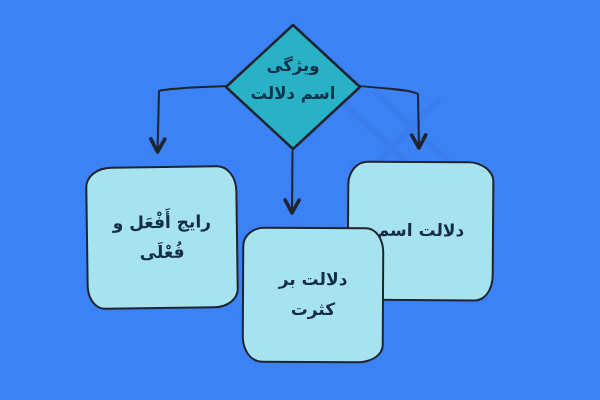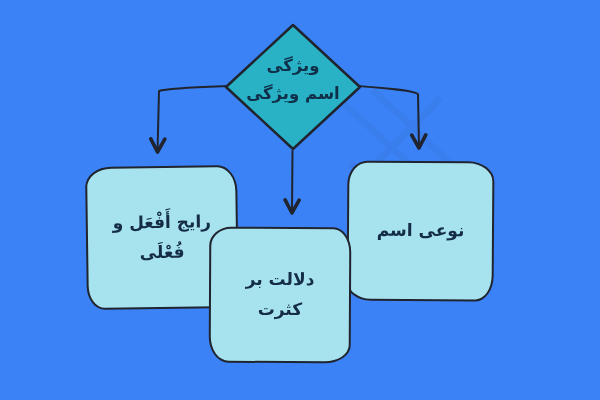--- a/index.html
+++ b/index.html
@@ -50,21 +50,21 @@
     z-index: 2;
   }
   .box-right {
     left: 347px; top: 161px;
     width: 147px; height: 140px;
     border-radius: 20px 26px 18px 24px / 24px 20px 26px 18px;
     transform: rotate(0.4deg);
     z-index: 2;
   }
   .box-middle {
-    left: 209px; top: 227px;
+    left: 242px; top: 227px;
     width: 142px; height: 136px;
     border-radius: 22px 18px 26px 20px / 19px 25px 18px 26px;
     transform: rotate(0.3deg);
     z-index: 3;
   }
   .diamond-label {
     position: absolute;
     left: 228px; top: 52px;
     width: 130px;
     text-align: center;
@@ -102,30 +102,30 @@
 
     <path class="connector" d="M292.5 151 L292 213" marker-end="url(#ah)"></path>
 
     <path class="connector" d="M358 86 C 384 88, 411 90, 418 94 L419 148" marker-end="url(#ah)"></path>
 
     <polygon points="293,25 360,87 293,149 226,87" fill="#29b2c6" stroke="#20242e" stroke-width="2.5" stroke-linejoin="round"></polygon>
   </svg>
 
   <div class="diamond-label">
     <span class="node-line">ویژگی</span>
-    <span class="node-line">اسم ویژگی</span>
+    <span class="node-line">اسم دلالت</span>
   </div>
 
   <div class="node-box box-left">
     <span class="node-line">رایج أَفْعَل و</span>
     <span class="node-line">فُعْلَى</span>
   </div>
 
   <div class="node-box box-right">
-    <span class="node-line">نوعی اسم</span>
+    <span class="node-line">دلالت اسم</span>
   </div>
 
   <div class="node-box box-middle">
     <span class="node-line">دلالت بر</span>
     <span class="node-line">کثرت</span>
   </div>
 
 </div>
 
 </body></html>

